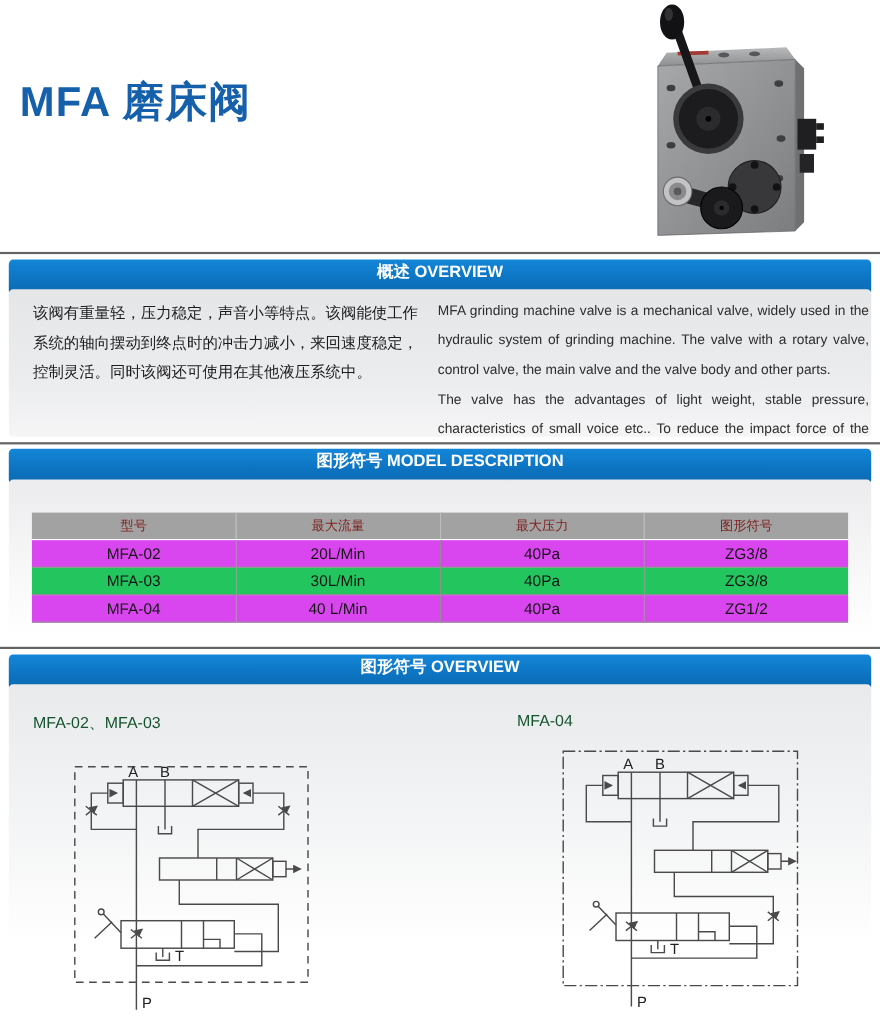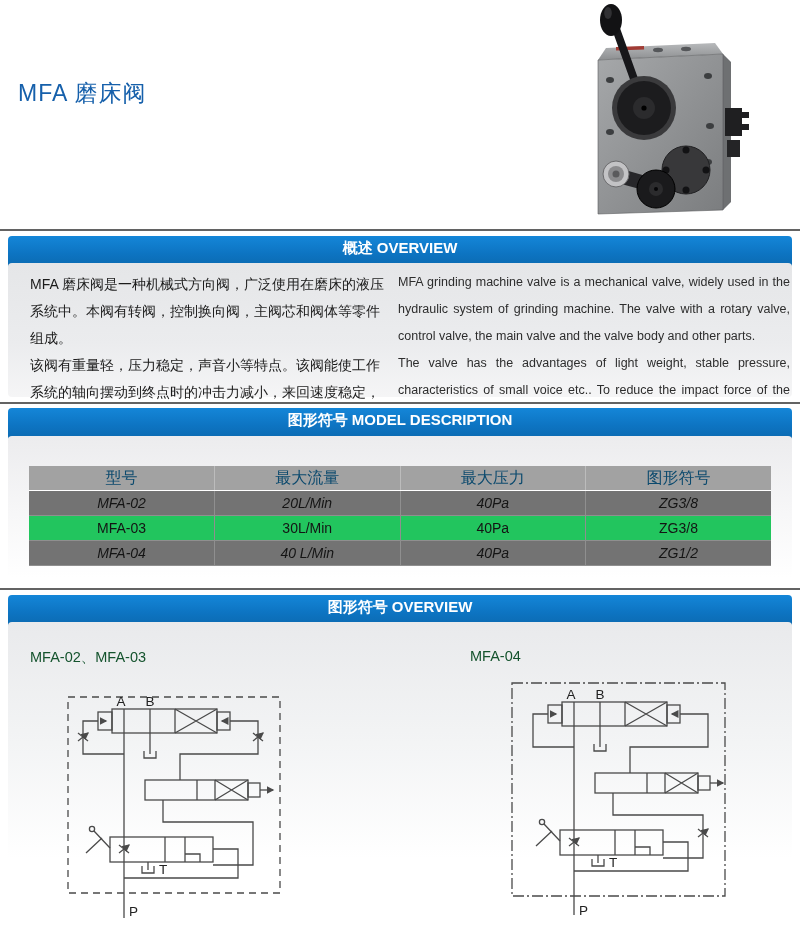--- a/index.html
+++ b/index.html
@@ -1,47 +1,47 @@
 <!DOCTYPE html>
 <html><head>
 <meta charset="utf-8">
 <style>
   html,body{margin:0;padding:0;background:#fff;}
   #page{position:relative;width:800px;height:925px;background:#ffffff;overflow:hidden;
         font-family:"Liberation Sans","DejaVu Sans",sans-serif;}
   
   .title-block{position:absolute;left:18px;top:76px;color:#1660ab;}
-  .title-zh{font-size:23px;font-weight:normal;letter-spacing:1px;line-height:34px;}
+  .title-zh{font-size:38px;font-weight:bold;letter-spacing:1px;line-height:34px;}
   .title-en{font-size:23px;font-weight:bold;line-height:26px;margin-top:3px;}
   
   .rule{position:absolute;left:0;width:800px;height:2px;background:#636363;}
   .bar{position:absolute;left:8px;width:784px;height:32px;border-radius:4px;
        background:linear-gradient(180deg,#1486d8 0%,#0d74c2 55%,#0b69af 100%);
        color:#fff;font-weight:bold;font-size:15px;text-align:center;line-height:24px;}
   .panel{position:absolute;left:8px;width:784px;border-radius:4px;}
   #overview-panel{top:263px;height:134px;background:linear-gradient(180deg,#e5e6e8 0%,#ebecee 60%,#f5f5f6 100%);}
   #model-panel{top:436px;height:142px;background:linear-gradient(180deg,#ececee 0%,#f7f7f8 55%,#ffffff 100%);}
   #symbols-panel{top:622px;height:303px;background:linear-gradient(180deg,#e9eaec 0%,#f3f4f5 40%,#ffffff 78%);}
   
   .zh-col{position:absolute;left:30px;top:271px;width:358px;font-size:14px;line-height:27px;color:#1b1b1b;}
   .zh-col p{margin:0;}
   .en-col{position:absolute;left:398px;top:269px;width:392px;font-size:12.5px;line-height:27px;
           color:#2d2d2d;text-align:justify;}
   .en-col p{margin:0;}
   
   #spec-table{position:absolute;left:29px;top:466px;width:742px;border-collapse:collapse;}
-  #spec-table th{background:#a2a2a2;color:#0c4a6e;font-weight:normal;font-size:16px;height:22px;
+  #spec-table th{background:#a2a2a2;color:#7f1d1d;font-weight:normal;font-size:12px;height:22px;
                  border-left:1px solid #bcbcbc;border-bottom:1px solid #ffffff;}
   #spec-table th:first-child{border-left:none;}
   #spec-table td{height:22px;text-align:center;font-size:14px;color:#141414;
                  border-top:1px solid #8f8f8f;border-left:1px solid #8f8f8f;}
   #spec-table td:first-child{border-left:none;}
   #spec-table tr.alt td{background:#22c55e;}
   #spec-table tr:last-child td{border-bottom:1px solid #8f8f8f;}
-  #spec-table tr.plain td{background:#737373;font-style:italic;}
+  #spec-table tr.plain td{background:#d946ef;}
   
   .diag-caption{position:absolute;top:648px;font-size:14.5px;color:#14532d;}
   .diag{position:absolute;}
   .diag text{font-size:13.5px;fill:#222;stroke:none;font-family:"Liberation Sans",sans-serif;}
   
   #photo{position:absolute;left:558px;top:2px;}
 </style>
 </head>
 <body>
 
@@ -95,21 +95,20 @@
     <circle cx="58" cy="172" r="3.5" fill="#5a5a5c"></circle>
     <circle cx="98" cy="187" r="19" fill="#1a1a1c" stroke="#000"></circle>
     <circle cx="98" cy="187" r="7" fill="#2b2b2d"></circle>
     <circle cx="98" cy="187" r="2" fill="#060608"></circle>
   </svg>
 
   <div class="rule" style="top:229px"></div>
   <div class="bar" style="top:236px">概述  OVERVIEW</div>
   <div class="panel" id="overview-panel"></div>
   <div class="zh-col">
-    <p>MFA 磨床阀是一种机械式方向阀，广泛使用在磨床的液压系统中。本阀有转阀，控制换向阀，主阀芯和阀体等零件组成。</p>
     <p>该阀有重量轻，压力稳定，声音小等特点。该阀能使工作系统的轴向摆动到终点时的冲击力减小，来回速度稳定，控制灵活。同时该阀还可使用在其他液压系统中。</p>
   </div>
   <div class="en-col">
     <p>MFA grinding machine valve is a mechanical valve, widely used in the hydraulic system of grinding machine. The valve with a rotary valve, control valve, the main valve and the valve body and other parts.</p>
     <p>The valve has the advantages of light weight, stable pressure, characteristics of small voice etc.. To reduce the impact force of the valve can make the axial oscillating system to the end, and speed stability, flexible control. At the same time, the valve can also be used in other hydraulic system.</p>
   </div>
 
   <div class="rule" style="top:402px"></div>
   <div class="bar" style="top:408px">图形符号 MODEL DESCRIPTION</div>
   <div class="panel" id="model-panel"></div>

